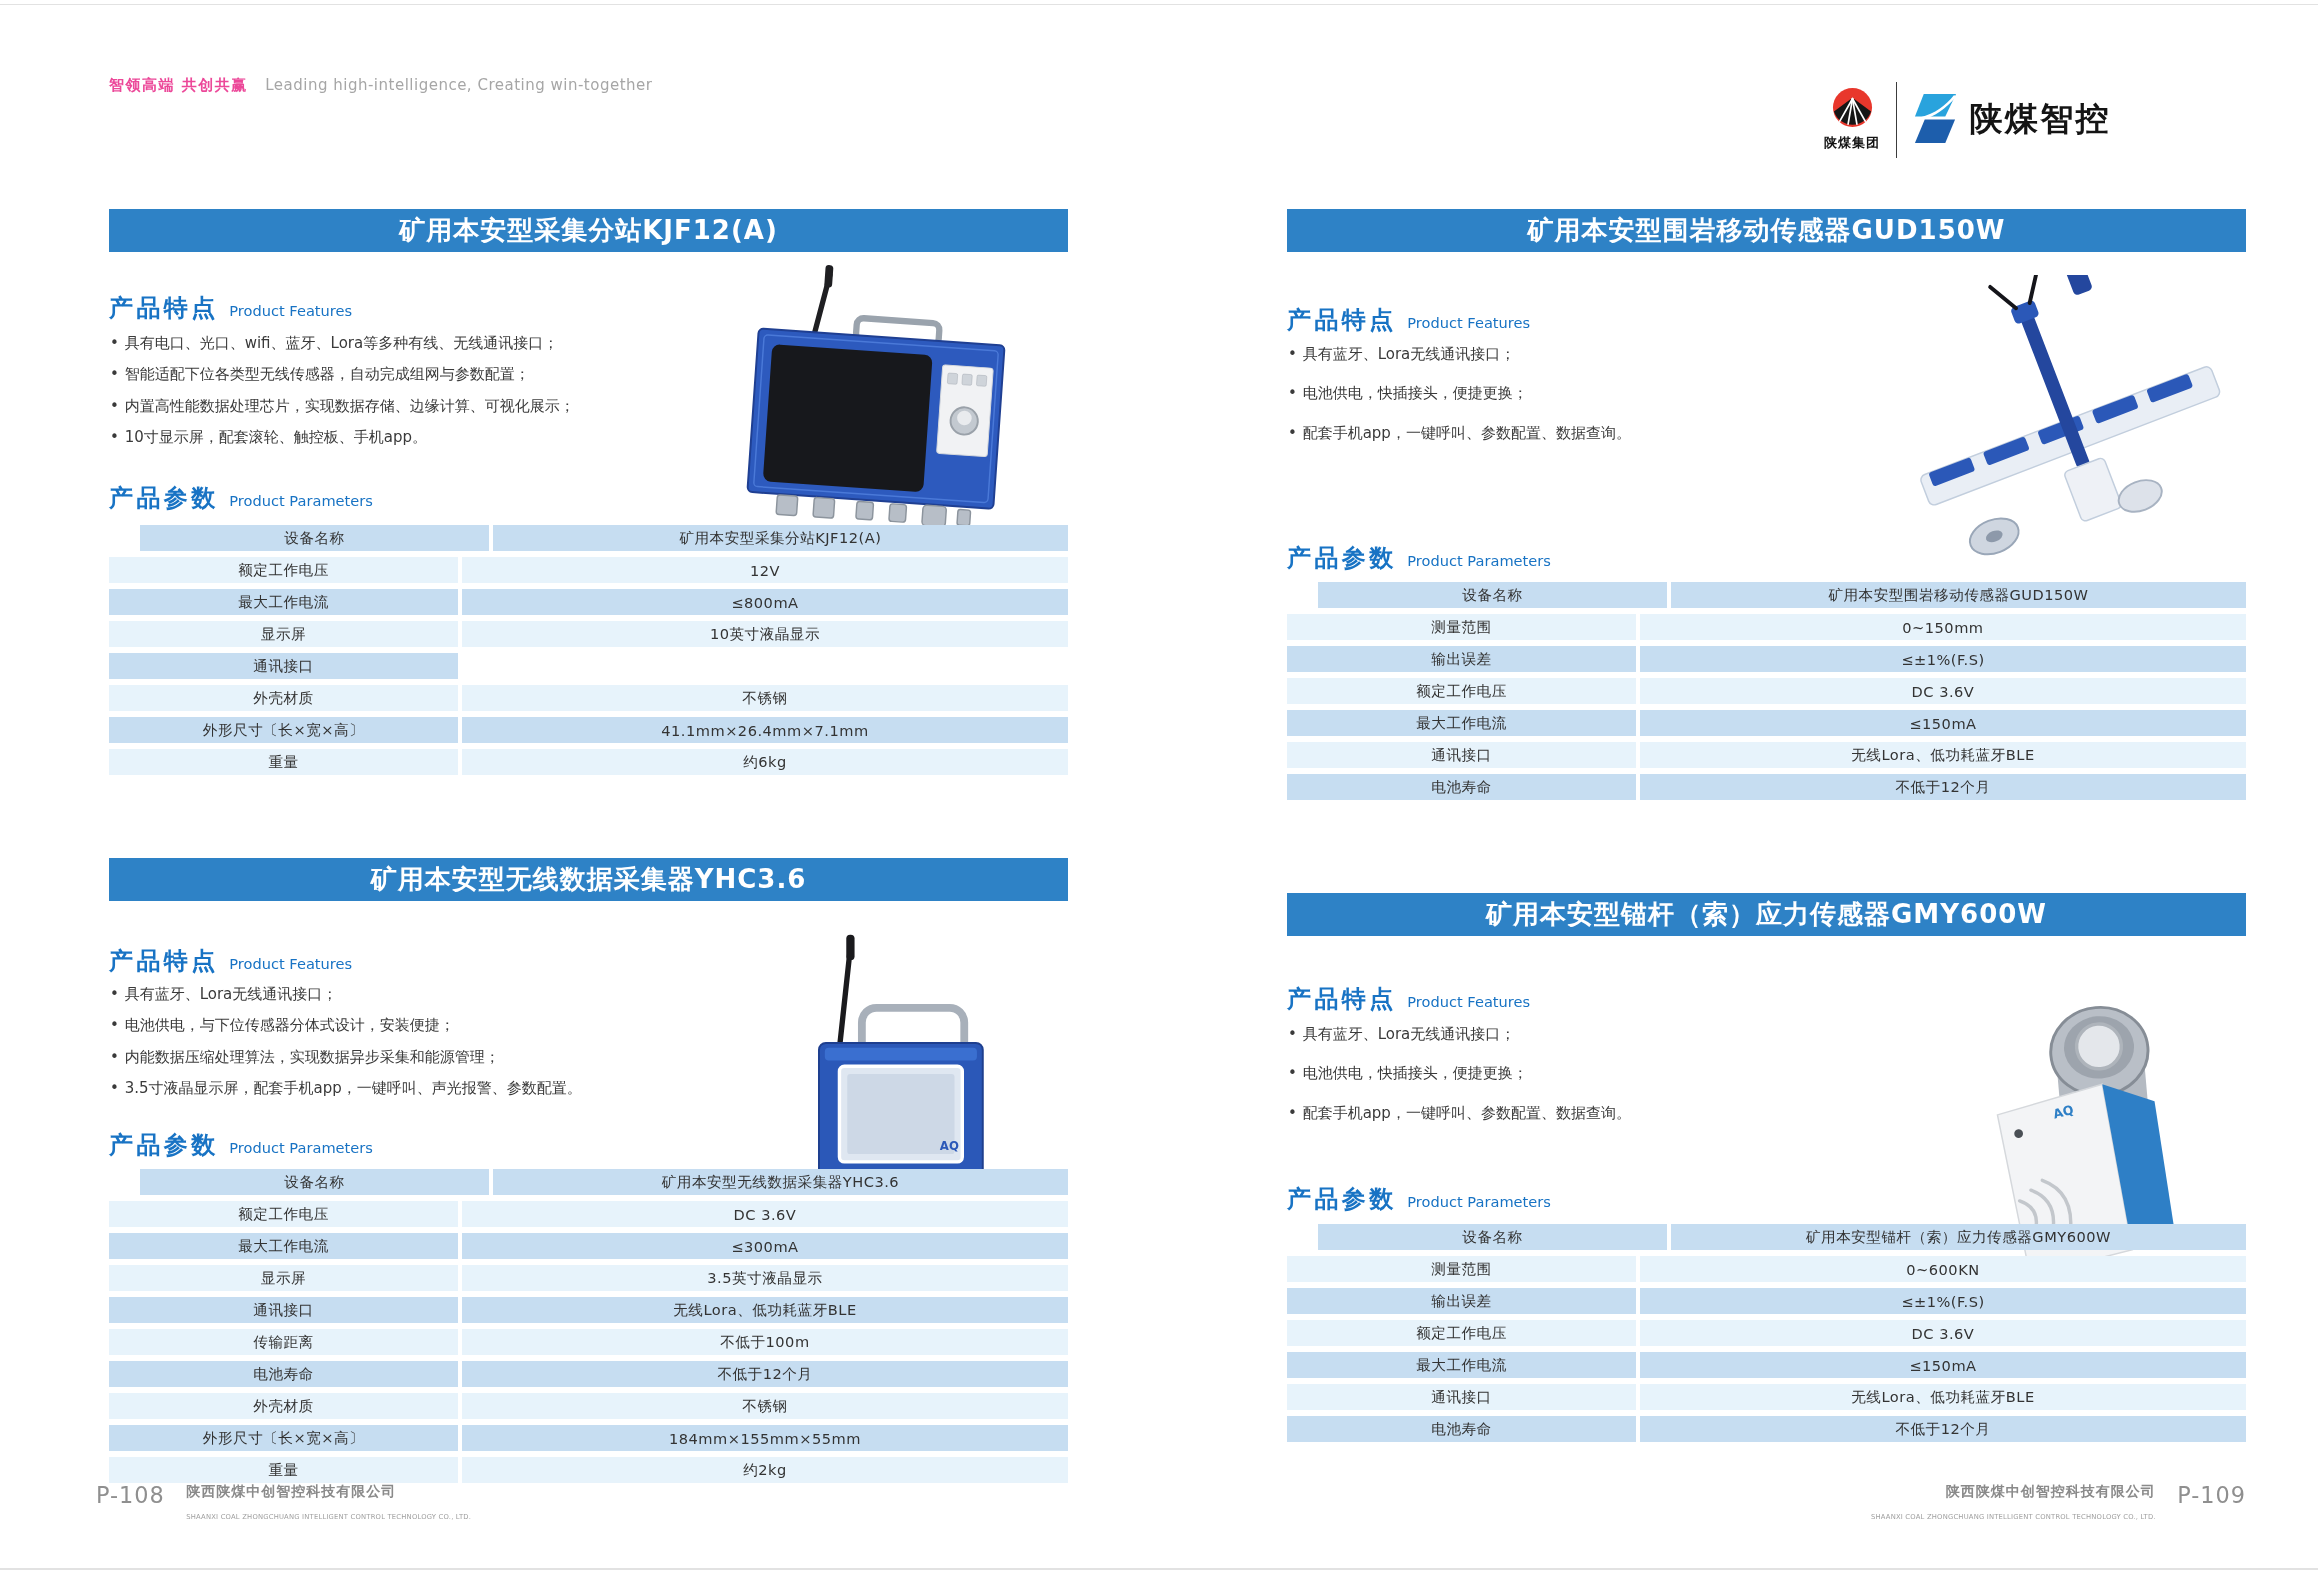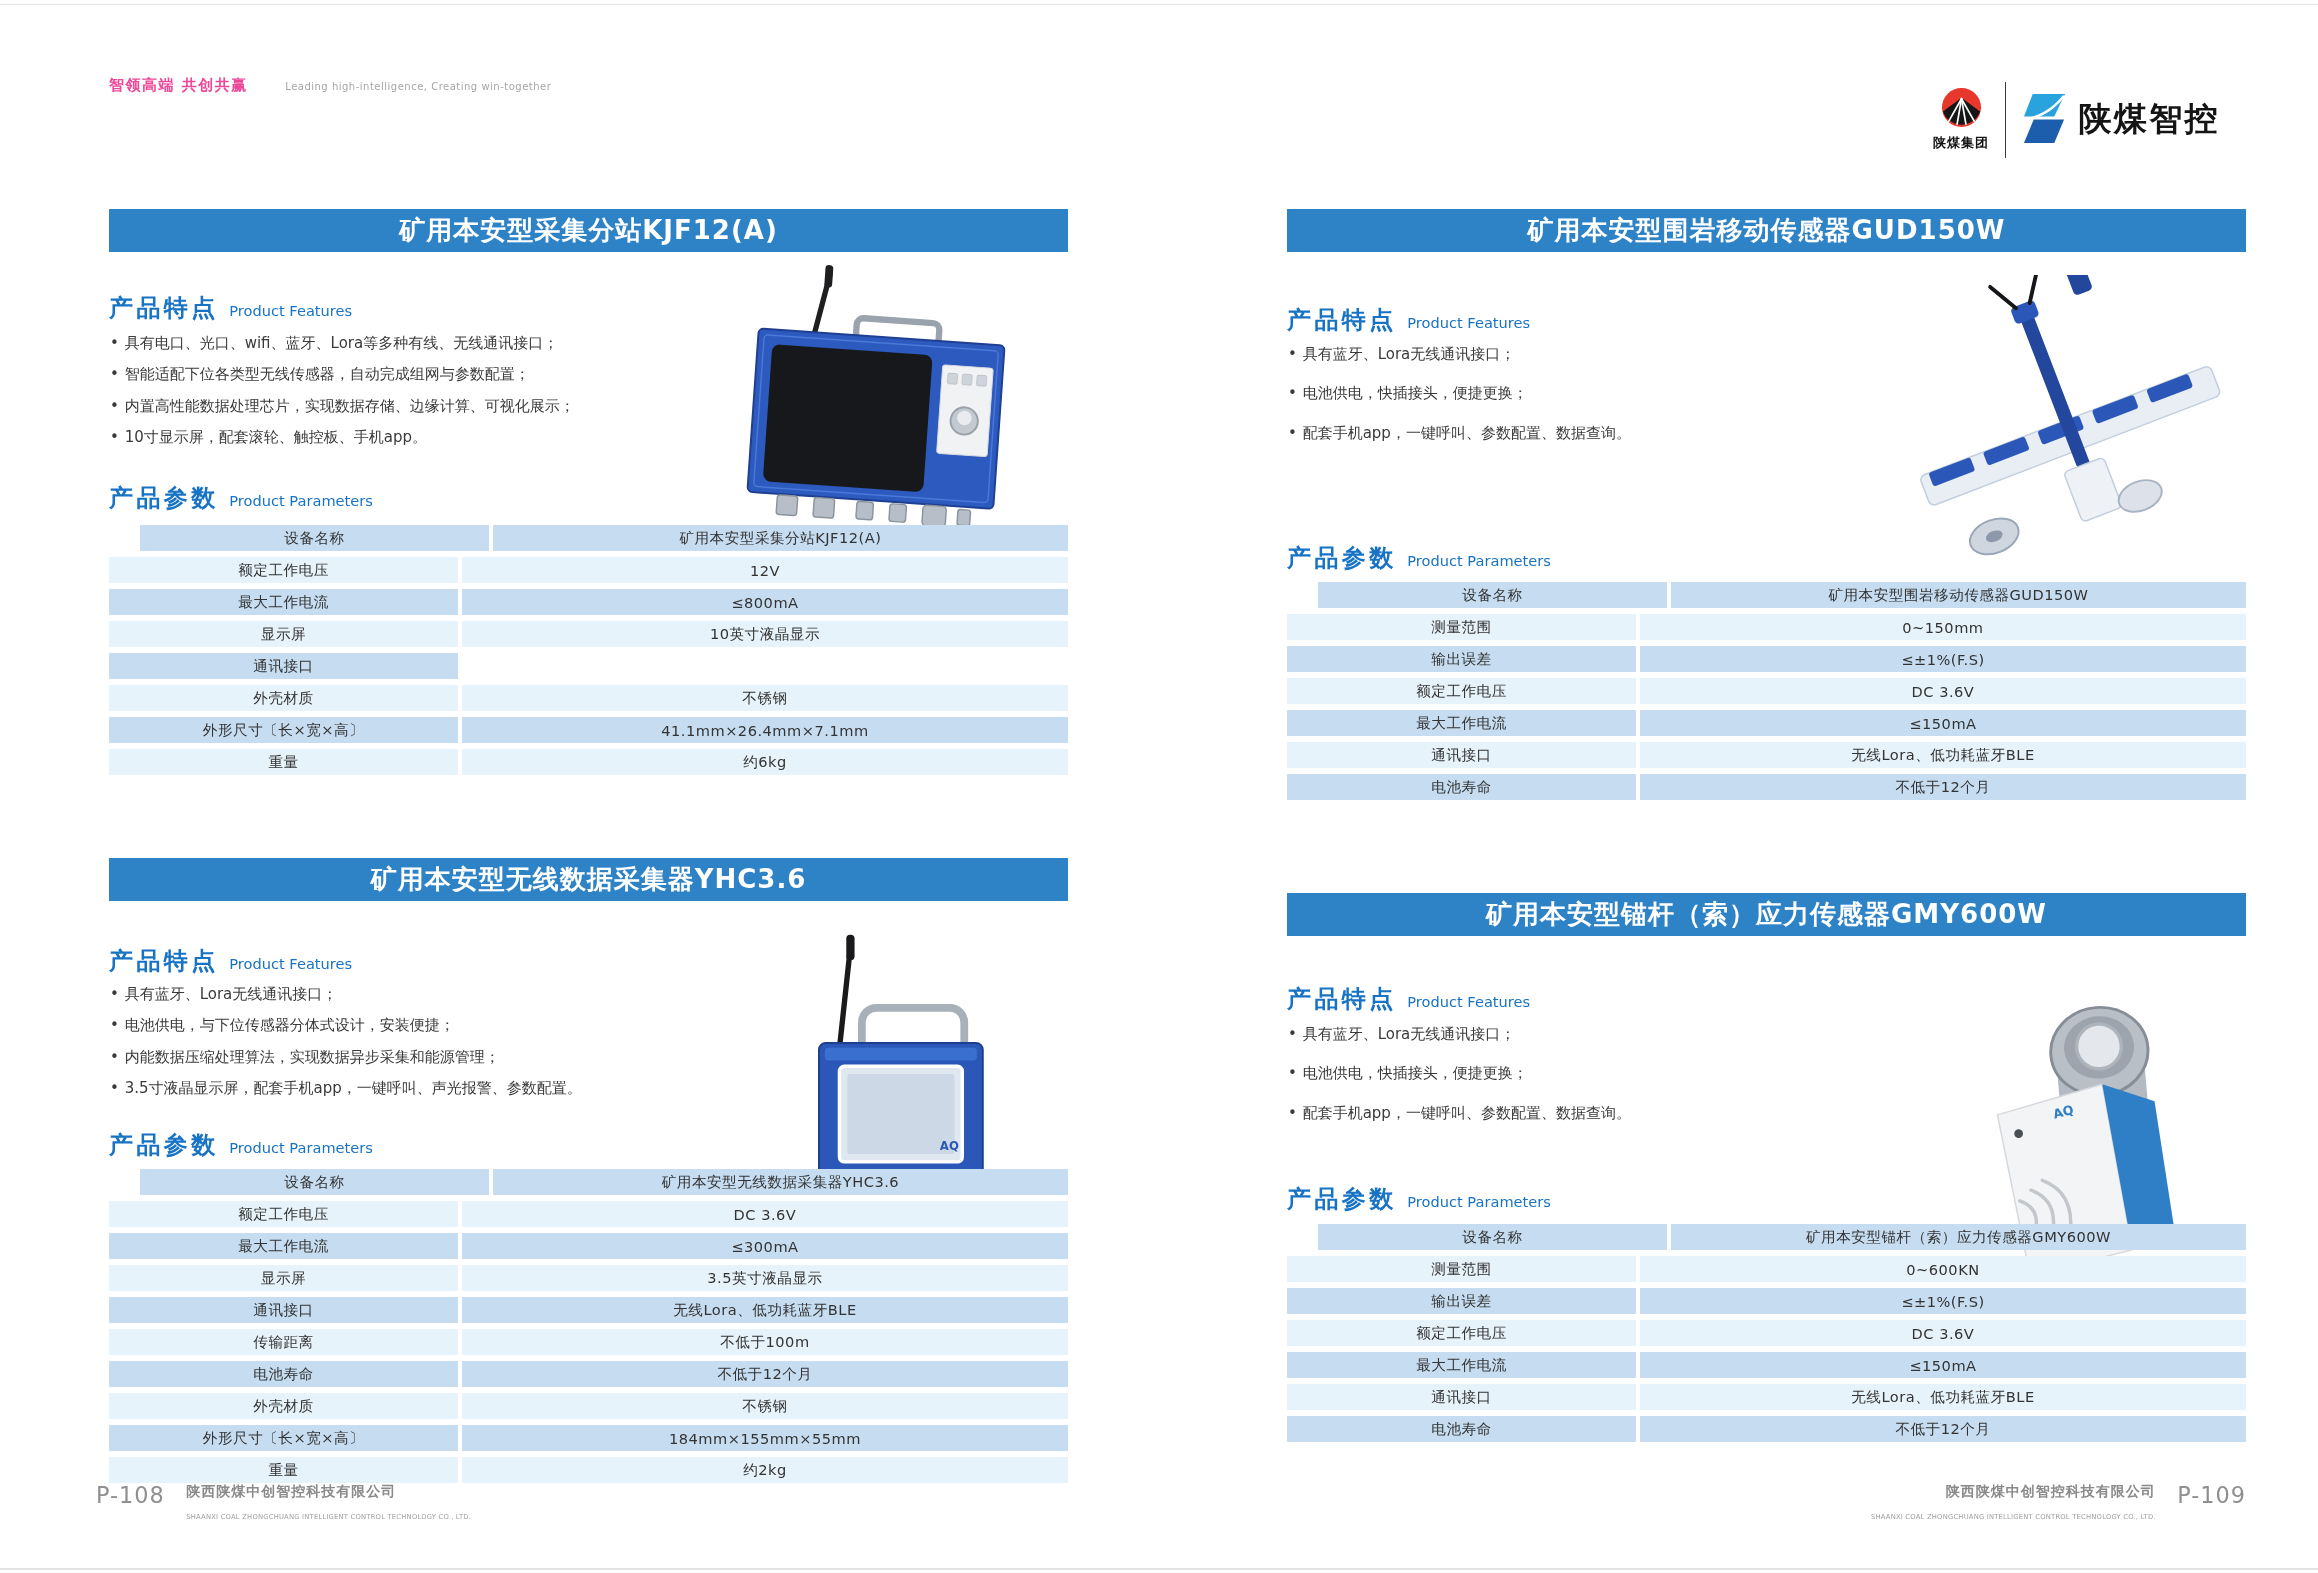--- a/index.html
+++ b/index.html
@@ -5,22 +5,22 @@
   html,body{margin:0;padding:0;}
   body{
     width:2319px;height:1574px;position:relative;background:#ffffff;
     font-family:"DejaVu Sans","Liberation Sans",sans-serif;overflow:hidden;color:#333;
   }
   .edge{position:absolute;left:0;width:2319px;height:1.5px;background:#e2e2e2;}
 
   
   .slogan{position:absolute;left:109px;top:76px;display:flex;align-items:baseline;gap:17.5px;}
   .slogan .zh{font-size:15px;color:#ec4899;font-weight:600;letter-spacing:1.5px;}
-  .slogan .en{font-size:10px;color:#a6a6a6;letter-spacing:0.5px;margin-left:20px;}
-  .brand{position:absolute;left:1933px;top:78px;height:83px;display:flex;align-items:center;}
+  .slogan .en{font-size:15px;color:#a6a6a6;letter-spacing:0.5px;}
+  .brand{position:absolute;left:1824px;top:78px;height:83px;display:flex;align-items:center;}
   .brand-smg{display:flex;flex-direction:column;align-items:center;gap:3.9px;}
   .brand-smg .cap{font-size:13px;color:#141414;font-weight:bold;letter-spacing:1px;}
   .brand-div{width:1.5px;height:76px;background:#3c3c3c;margin:0 15.6px;}
   .brand-zk{display:flex;align-items:center;gap:11.7px;text-align:center;}
   .brand-zk .name{font-size:33px;font-weight:900;color:#141414;letter-spacing:2.4px;}
 
   
   .banner{position:absolute;width:959px;height:43px;background:#2E82C6;color:#fff;
     display:flex;align-items:center;justify-content:center;
     font-size:26px;font-weight:bold;letter-spacing:1px;}

